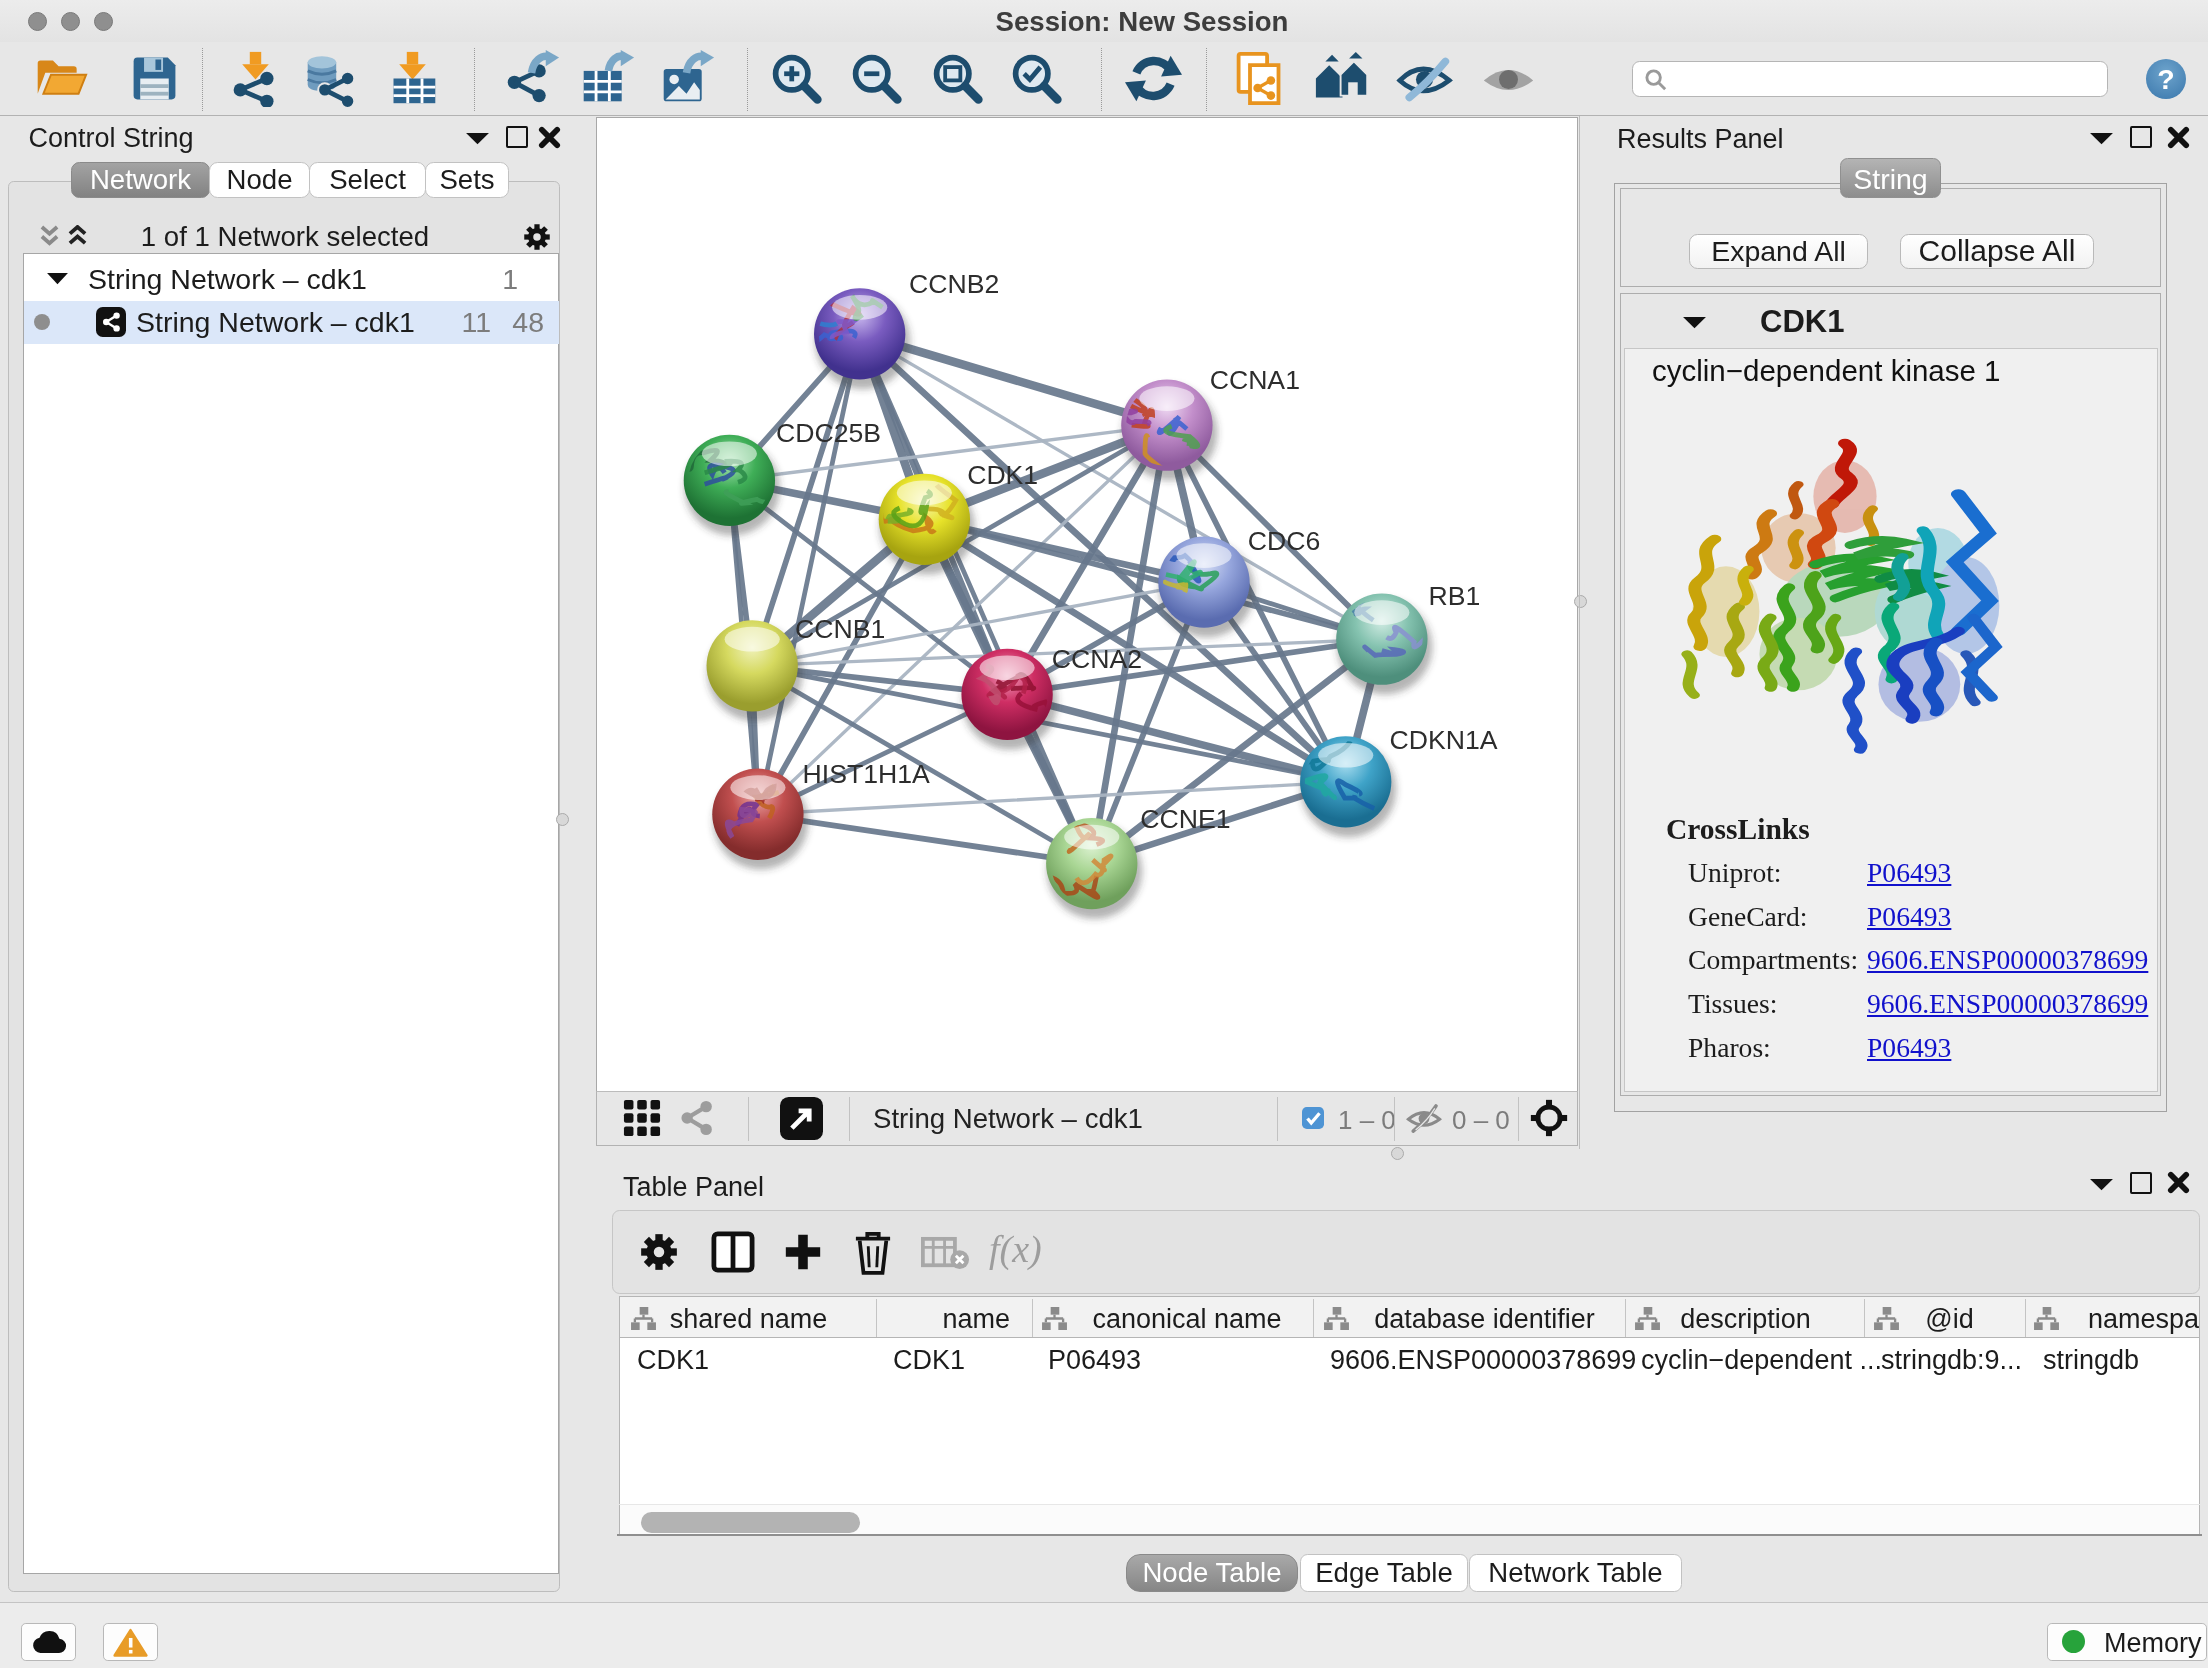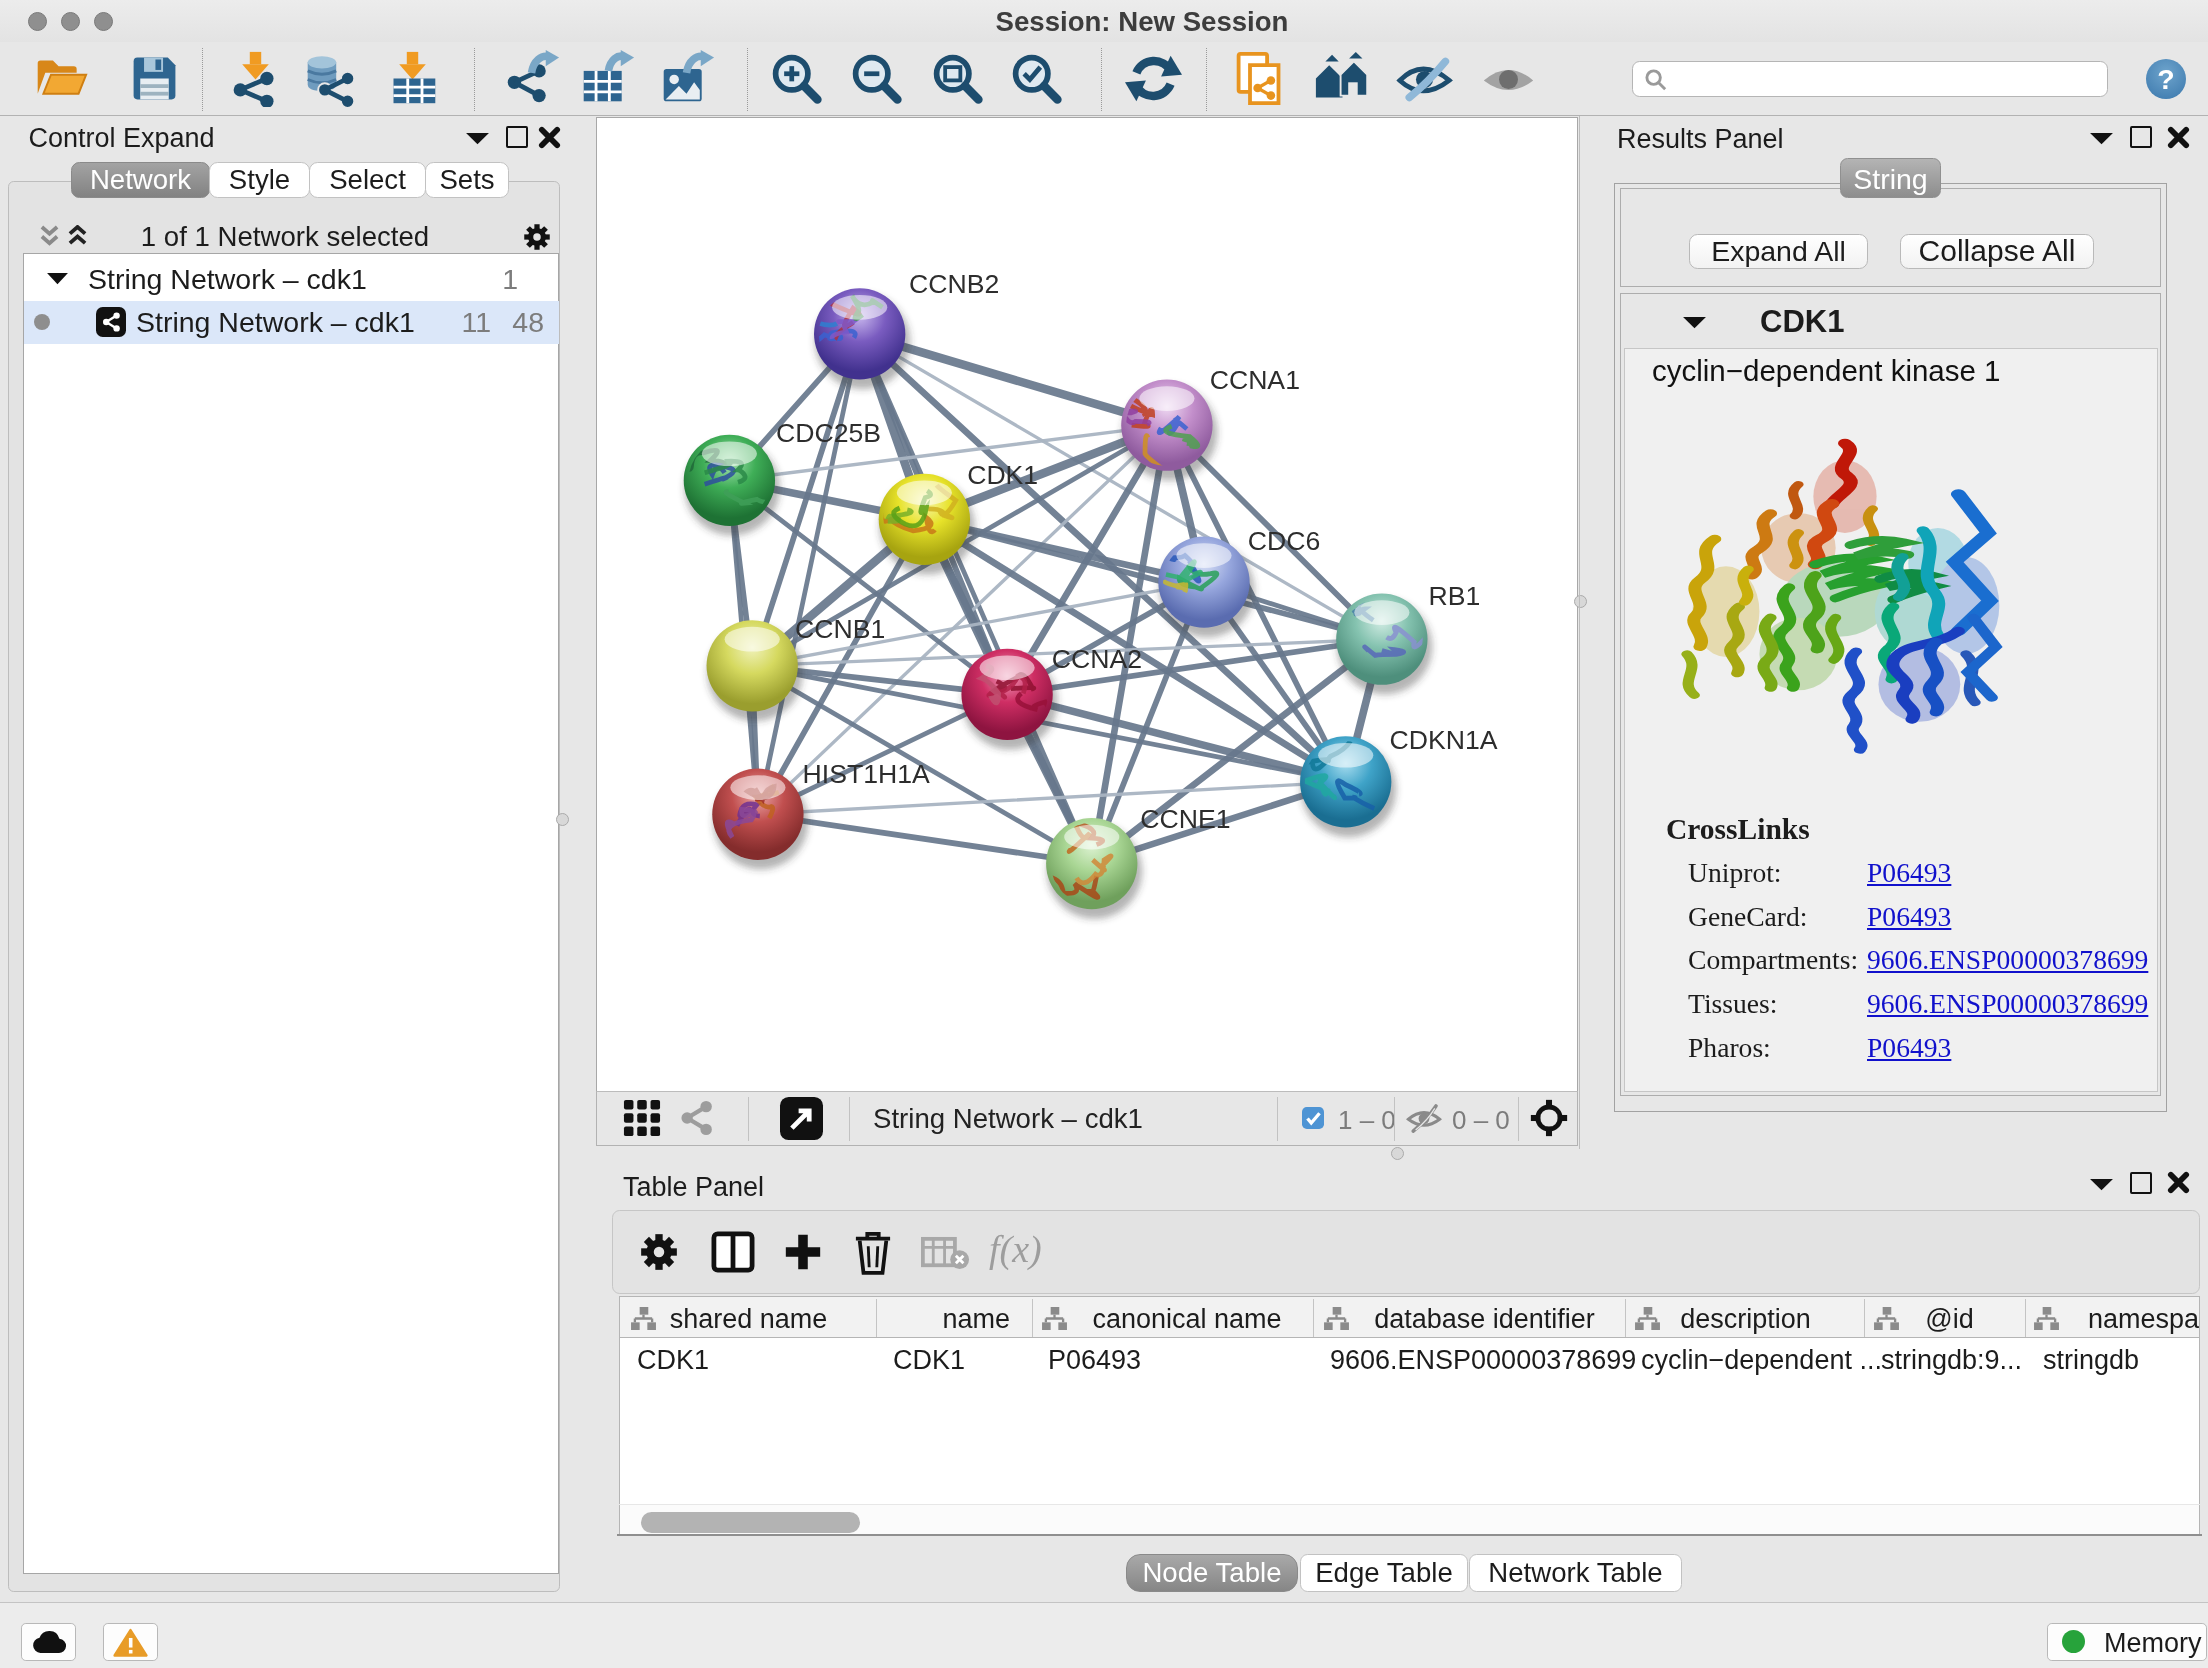--- a/index.html
+++ b/index.html
@@ -169,32 +169,32 @@
       <path d="M4 32 Q30 10 56 32 Q30 52 4 32 Z" fill="#a3a3a3"></path>
       <circle cx="30" cy="31" r="10" fill="#6e6e6e"></circle>
     </svg>
   <div class="abs" id="searchbox"></div>
   <svg class="abs" style="left:1644px;top:68px;" width="25" height="25" viewBox="0 0 26 26">
       <circle cx="10" cy="10" r="7" fill="none" stroke="#9a9a9a" stroke-width="3"></circle>
       <line x1="15" y1="15" x2="22" y2="22" stroke="#9a9a9a" stroke-width="3"></line>
     </svg>
   <div class="abs" id="helpc">?</div>
 
-  <div class="abs" id="cp-title">Control Expand</div>
+  <div class="abs" id="cp-title">Control String</div>
   <svg class="abs" style="left:465px;top:131px;" width="25" height="14.3" viewBox="0 0 26 15">
       <path d="M1 2 L25 2 L13 14 Z" fill="#111"></path>
     </svg>
   <div class="abs" style="left:506px;top:126px;width:18px;height:18px;border:2.9px solid #111;border-radius:1.9px;"></div>
   <svg class="abs" style="left:538px;top:126px;" width="23" height="23" viewBox="0 0 24 24">
       <path d="M4 4 L20 20 M20 4 L4 20" stroke="#111" stroke-width="6" stroke-linecap="round"></path>
     </svg>
   <div class="abs" id="cp-box"></div>
   <div class="abs tab" style="left:71px;width:139px;line-height:34px;">&nbsp;</div>
   <div class="abs tab tabsel" style="left:71px;width:139px;line-height:34px;">Network</div>
-  <div class="abs tab" style="left:209px;width:101px;line-height:34px;">Style</div>
+  <div class="abs tab" style="left:209px;width:101px;line-height:34px;">Node</div>
   <div class="abs tab" style="left:309px;width:117px;line-height:34px;">Select</div>
   <div class="abs tab" style="left:425px;width:84px;line-height:34px;">Sets</div>
   <svg class="abs" style="left:40px;top:225px;" width="19" height="23" viewBox="0 0 20 24">
       <path d="M2 2 L10 9 L18 2" fill="none" stroke="#8a8a8a" stroke-width="4"></path>
       <path d="M2 12 L10 19 L18 12" fill="none" stroke="#8a8a8a" stroke-width="4"></path>
     </svg>
   <svg class="abs" style="left:68px;top:225px;" width="19" height="23" viewBox="0 0 20 24">
       <path d="M2 9 L10 2 L18 9" fill="none" stroke="#222" stroke-width="4"></path>
       <path d="M2 19 L10 12 L18 19" fill="none" stroke="#222" stroke-width="4"></path>
     </svg>

